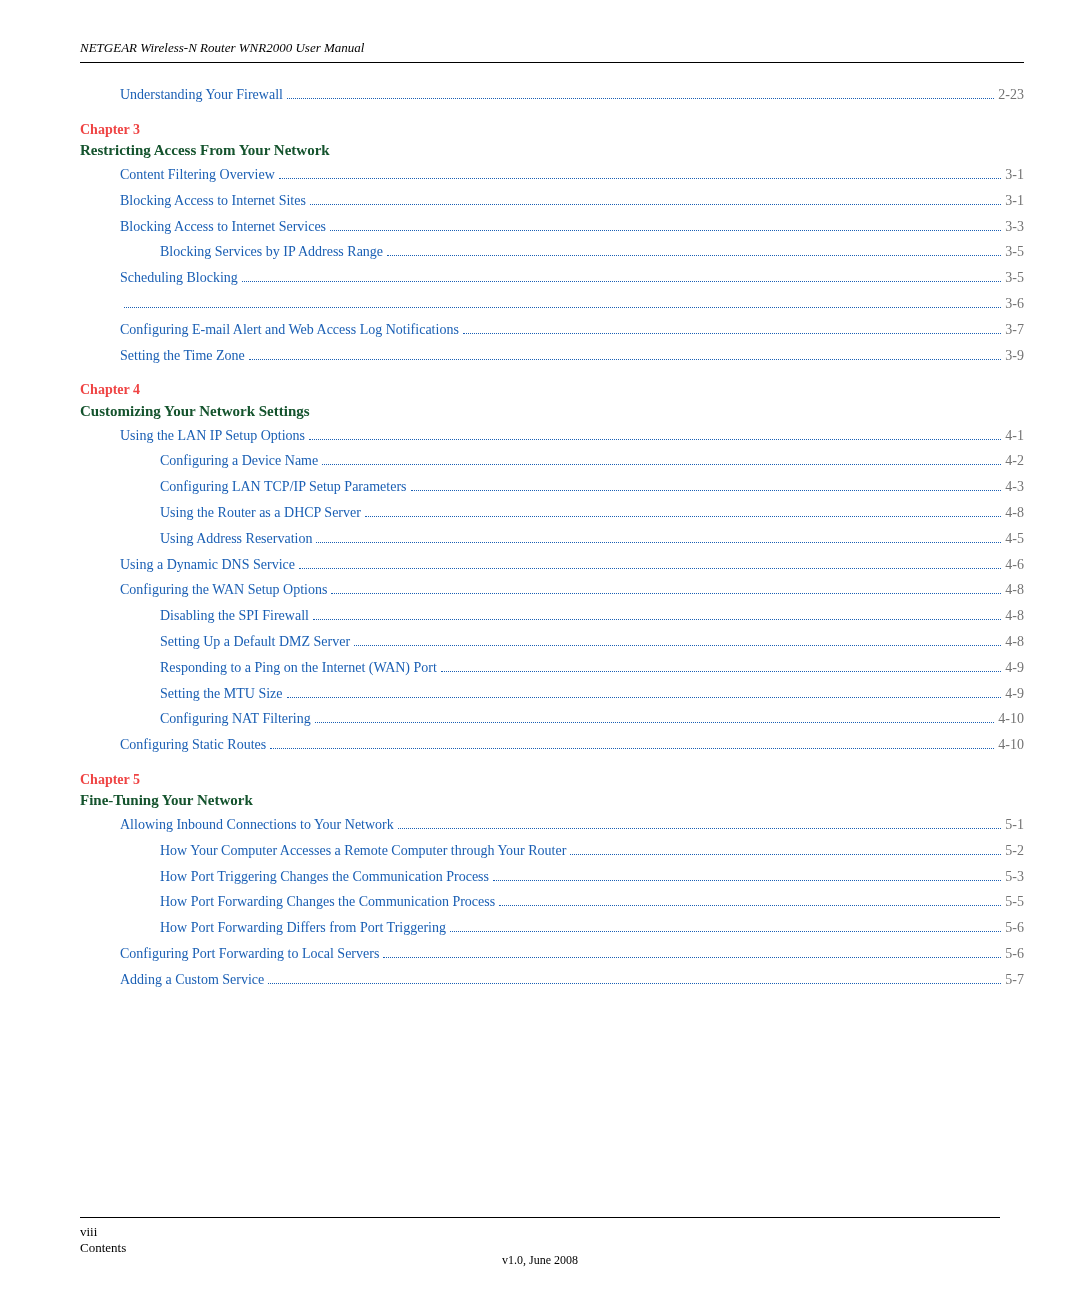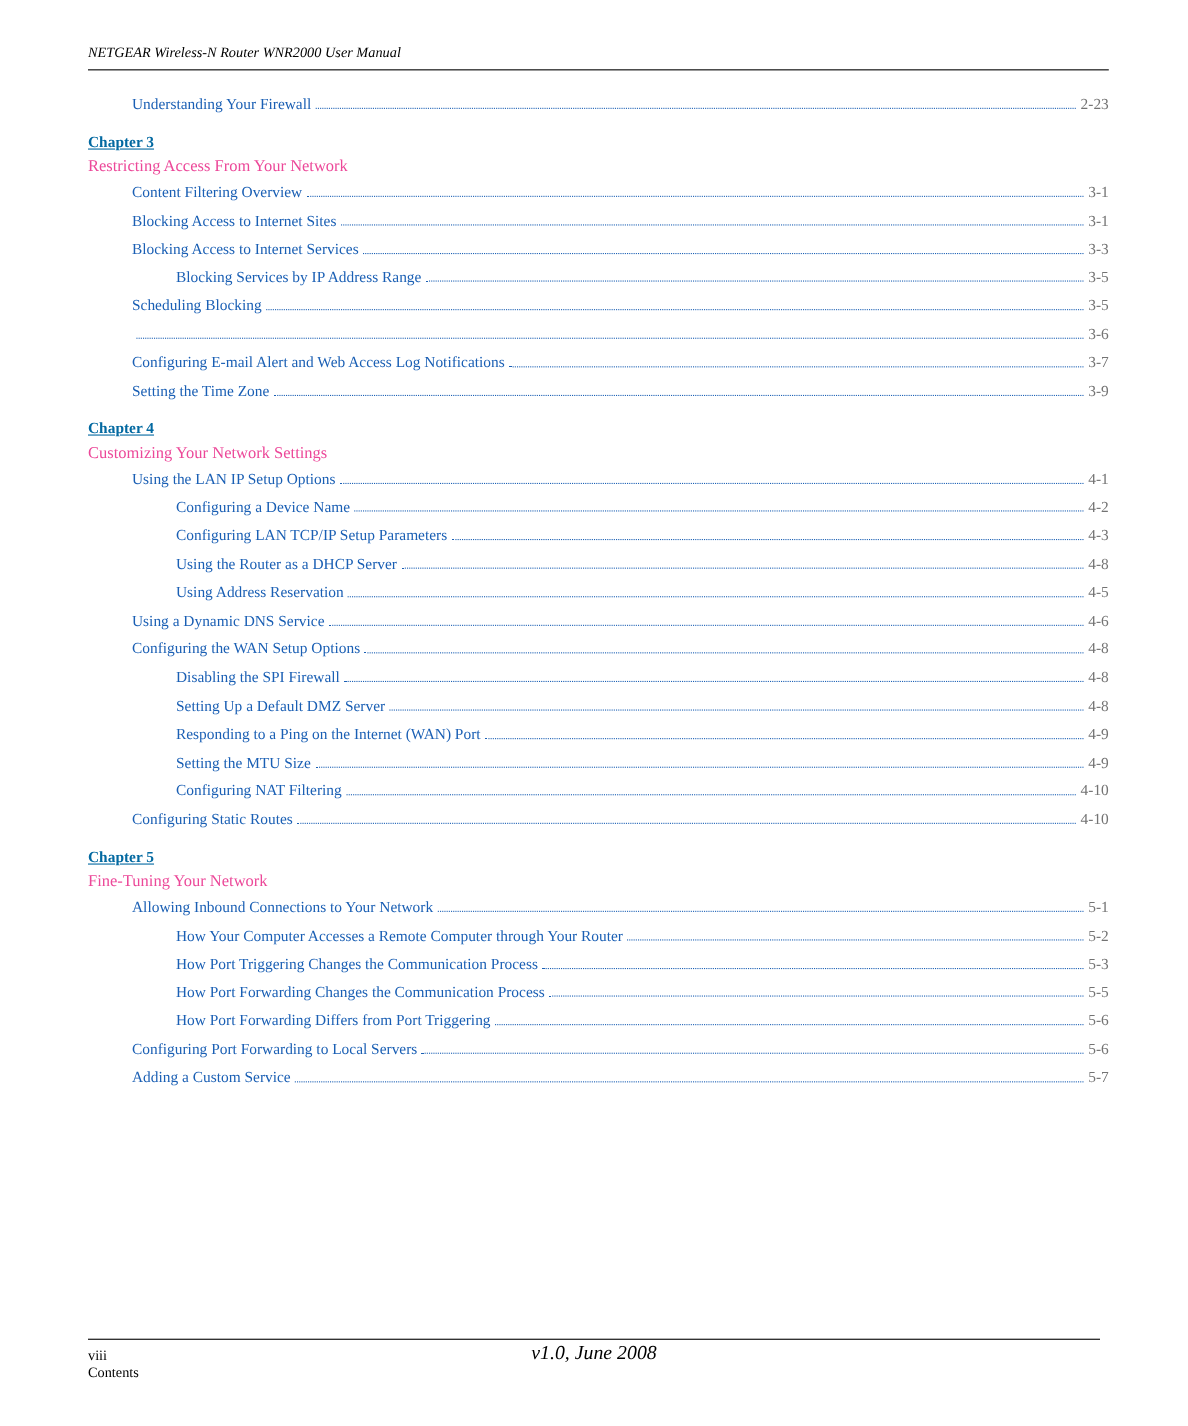--- a/index.html
+++ b/index.html
@@ -6,21 +6,21 @@
     body {
       font-family: Times New Roman, Times, serif;
       font-size: 14px;
       background: #fff;
       color: #000;
       width: 1080px;
       min-height: 1296px;
       position: relative;
     }
     .page {
-      padding: 40px 72px 80px 80px;
+      padding: 40px 56px 80px 80px;
       min-height: 1296px;
       position: relative;
     }
     .header {
       border-bottom: 1px solid #000;
       padding-bottom: 6px;
       margin-bottom: 20px;
     }
     .header-text {
       font-style: italic;
@@ -34,26 +34,25 @@
       right: 80px;
       border-top: 1px solid #000;
       padding-top: 6px;
       display: flex;
       justify-content: space-between;
       font-size: 13px;
       flex-direction: column;
     }
     .footer-center {
       position: absolute;
-      bottom: 56px;
+      bottom: 28px;
       left: 0; right: 0;
       text-align: center;
       padding-top: 6px;
-      font-size: 18px;
-      font-style: italic;
+      font-size: 12px;
     }
     .toc-entry {
       display: flex;
       justify-content: center;
       align-items: baseline;
       color: #1a5fb4;
       font-size: 14px;
       line-height: 1.7;
     }
     .toc-entry .dots {
@@ -61,29 +60,28 @@
       border-bottom: 1px dotted #1a5fb4;
       margin: 0 4px 3px 4px;
       min-width: 20px;
     }
     .toc-entry .page-num {
       white-space: nowrap;
       color: #737373;
     }
     .chapter-label {
       font-weight: bold;
-      color: #0369a1;
+      color: #ef4444;
       font-size: 14px;
       margin-top: 10px;
       line-height: 1.8;
-      text-decoration: underline;
     }
     .chapter-title {
-      font-weight: normal;
-      color: #ec4899;
+      font-weight: bold;
+      color: #14532d;
       font-size: 15px;
       margin-bottom: 4px;
     }
     .indent-1 { padding-left: 40px; }
     .indent-2 { padding-left: 80px; }
     .section { margin-bottom: 2px; }
   </style>
 </head>
 <body>
 

